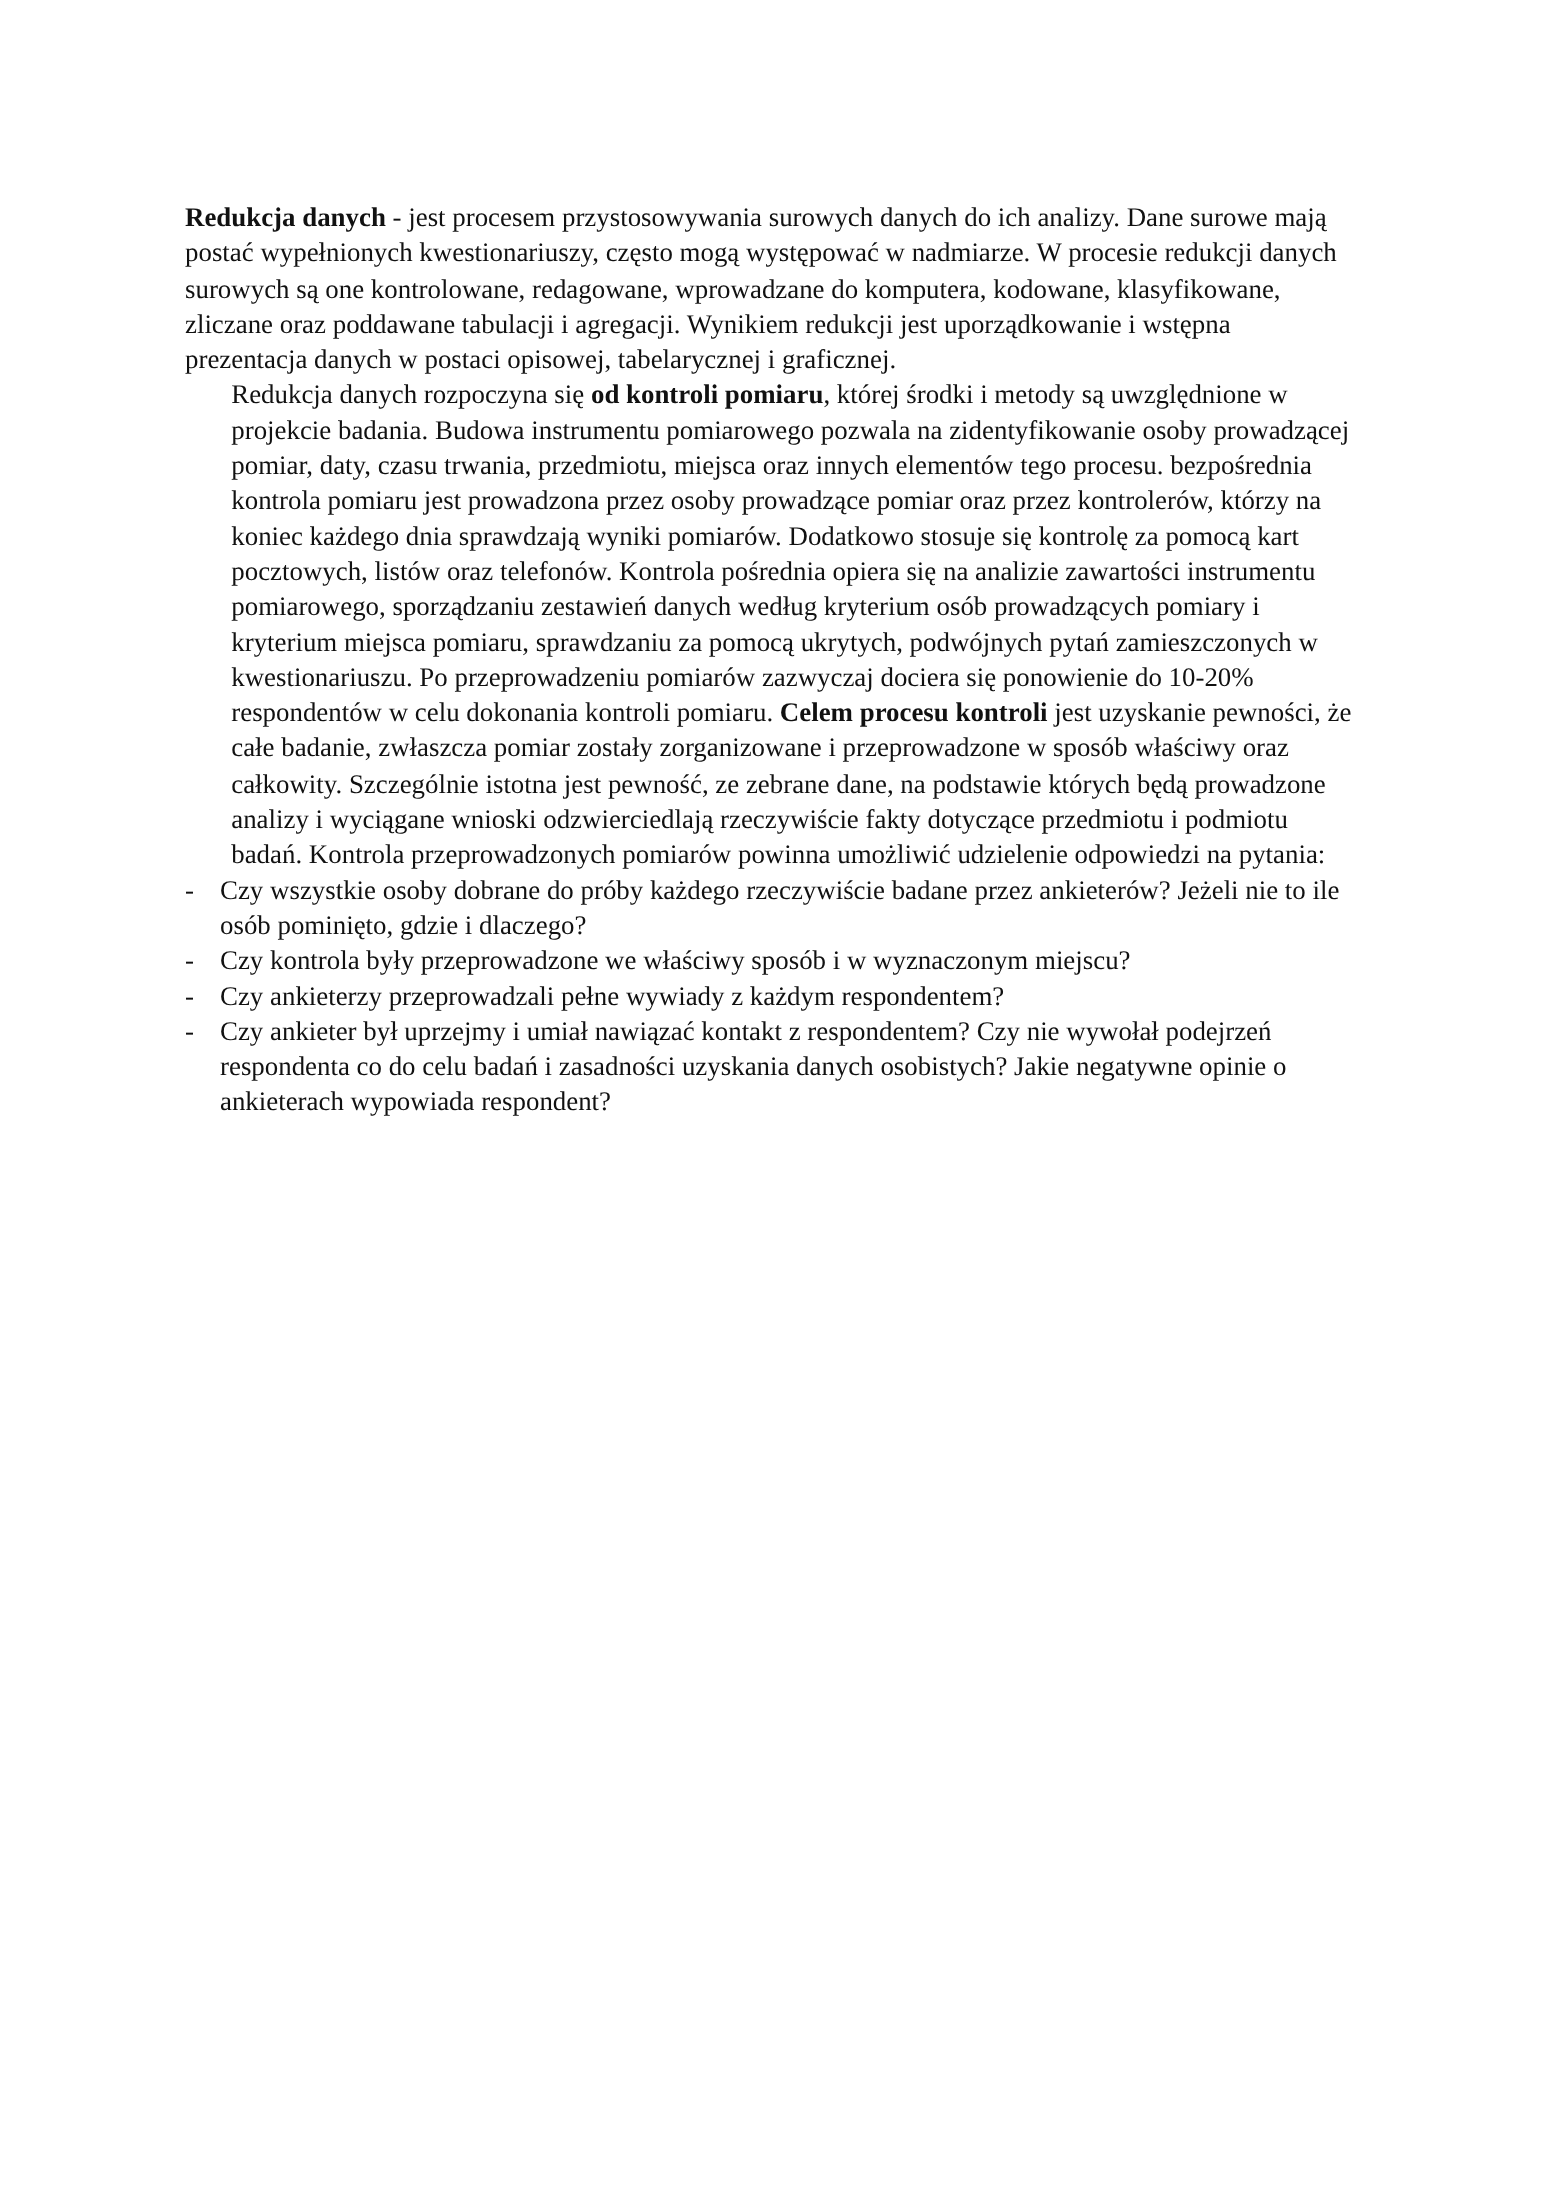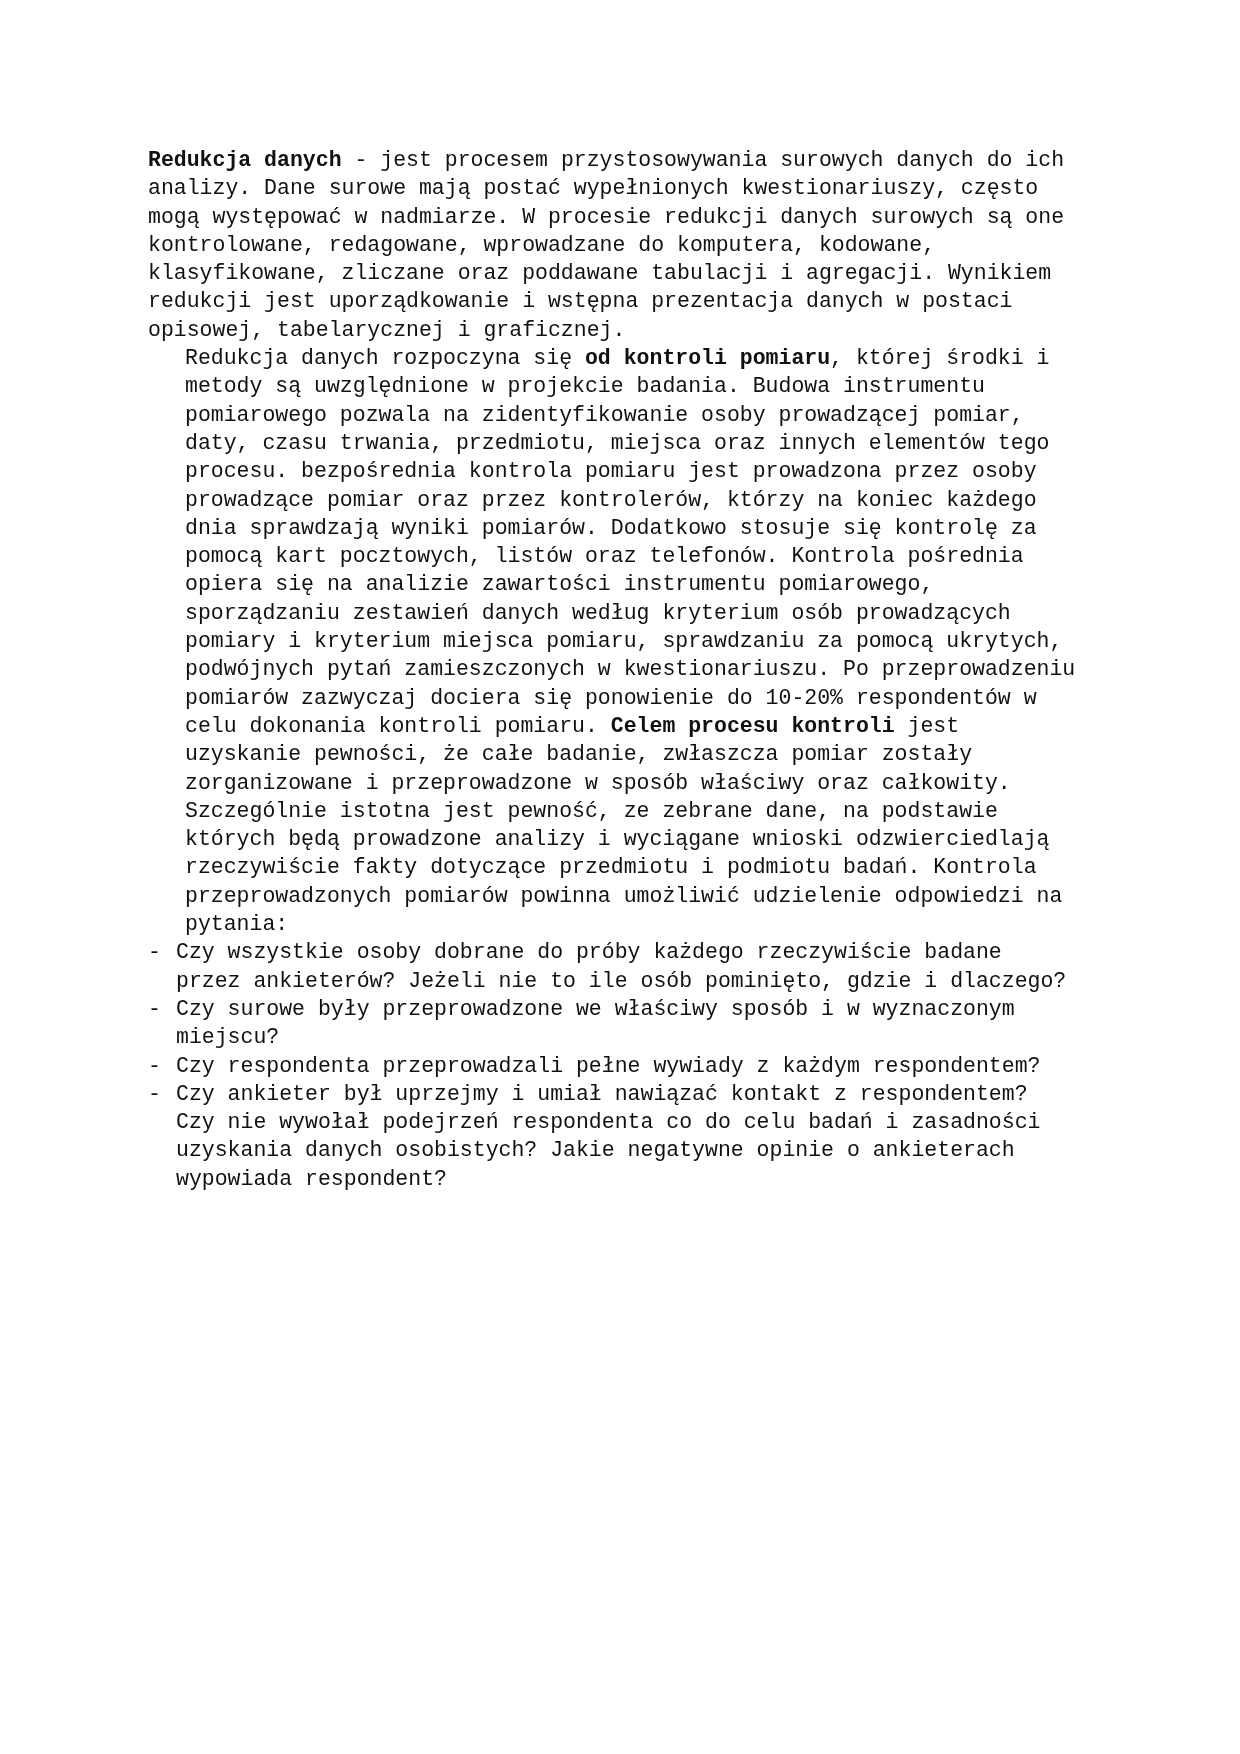--- a/index.html
+++ b/index.html
@@ -11,25 +11,24 @@
       width: 1240px;
       height: 1754px;
       position: relative;
       overflow: hidden;
       font-family: "Liberation Serif", "DejaVu Serif", serif;
       color: #111111;
     }
     .page {
       position: absolute;
       left: 148px;
-      top: 146px;
+      top: 160px;
       width: 940px;
       font-size: 21.5px;
       line-height: 28.3px;
-      font-family: Liberation Mono, monospace;
     }
     .intro {
       margin: 0;
       width: 930px;
     }
     .indented {
       margin: 0;
       padding-left: 37px;
       width: 900px;
     }
@@ -59,25 +58,25 @@
 
   <p class="indented"><span>Redukcja danych rozpoczyna się </span><b>od kontroli pomiaru</b><span>, której środki i metody są uwzględnione w projekcie badania. Budowa instrumentu pomiarowego pozwala na zidentyfikowanie osoby prowadzącej pomiar, daty, czasu trwania, przedmiotu, miejsca oraz innych elementów tego procesu. bezpośrednia kontrola pomiaru jest prowadzona przez osoby prowadzące pomiar oraz przez kontrolerów, którzy na koniec każdego dnia sprawdzają wyniki pomiarów. Dodatkowo stosuje się kontrolę za pomocą kart pocztowych, listów oraz telefonów. Kontrola pośrednia opiera się na analizie zawartości instrumentu pomiarowego, sporządzaniu zestawień danych według kryterium osób prowadzących pomiary i kryterium miejsca pomiaru, sprawdzaniu za pomocą ukrytych, podwójnych pytań zamieszczonych w kwestionariuszu. Po przeprowadzeniu pomiarów zazwyczaj dociera się ponowienie do 10-20% respondentów w celu dokonania kontroli pomiaru. </span><b>Celem procesu kontroli</b><span> jest uzyskanie pewności, że całe badanie, zwłaszcza pomiar zostały zorganizowane i przeprowadzone w sposób właściwy oraz całkowity. Szczególnie istotna jest pewność, ze zebrane dane, na podstawie których będą prowadzone analizy i wyciągane wnioski odzwierciedlają rzeczywiście fakty dotyczące przedmiotu i podmiotu badań. Kontrola przeprowadzonych pomiarów powinna umożliwić udzielenie odpowiedzi na pytania:</span></p>
 
   <ul class="bullets">
     <li>
       <span class="dash">-</span>
       <span>Czy wszystkie osoby dobrane do próby każdego rzeczywiście badane przez ankieterów? Jeżeli nie to ile osób pominięto, gdzie i dlaczego?</span>
     </li>
     <li>
       <span class="dash">-</span>
-      <span>Czy surowe były przeprowadzone we właściwy sposób i w wyznaczonym miejscu?</span>
+      <span>Czy kontrola były przeprowadzone we właściwy sposób i w wyznaczonym miejscu?</span>
     </li>
     <li>
       <span class="dash">-</span>
-      <span>Czy respondenta przeprowadzali pełne wywiady z każdym respondentem?</span>
+      <span>Czy ankieterzy przeprowadzali pełne wywiady z każdym respondentem?</span>
     </li>
     <li>
       <span class="dash">-</span>
       <span>Czy ankieter był uprzejmy i umiał nawiązać kontakt z respondentem? Czy nie wywołał podejrzeń respondenta co do celu badań i zasadności uzyskania danych osobistych? Jakie negatywne opinie o ankieterach wypowiada respondent?</span>
     </li>
   </ul>
 
 </div>
 
 </body></html>

